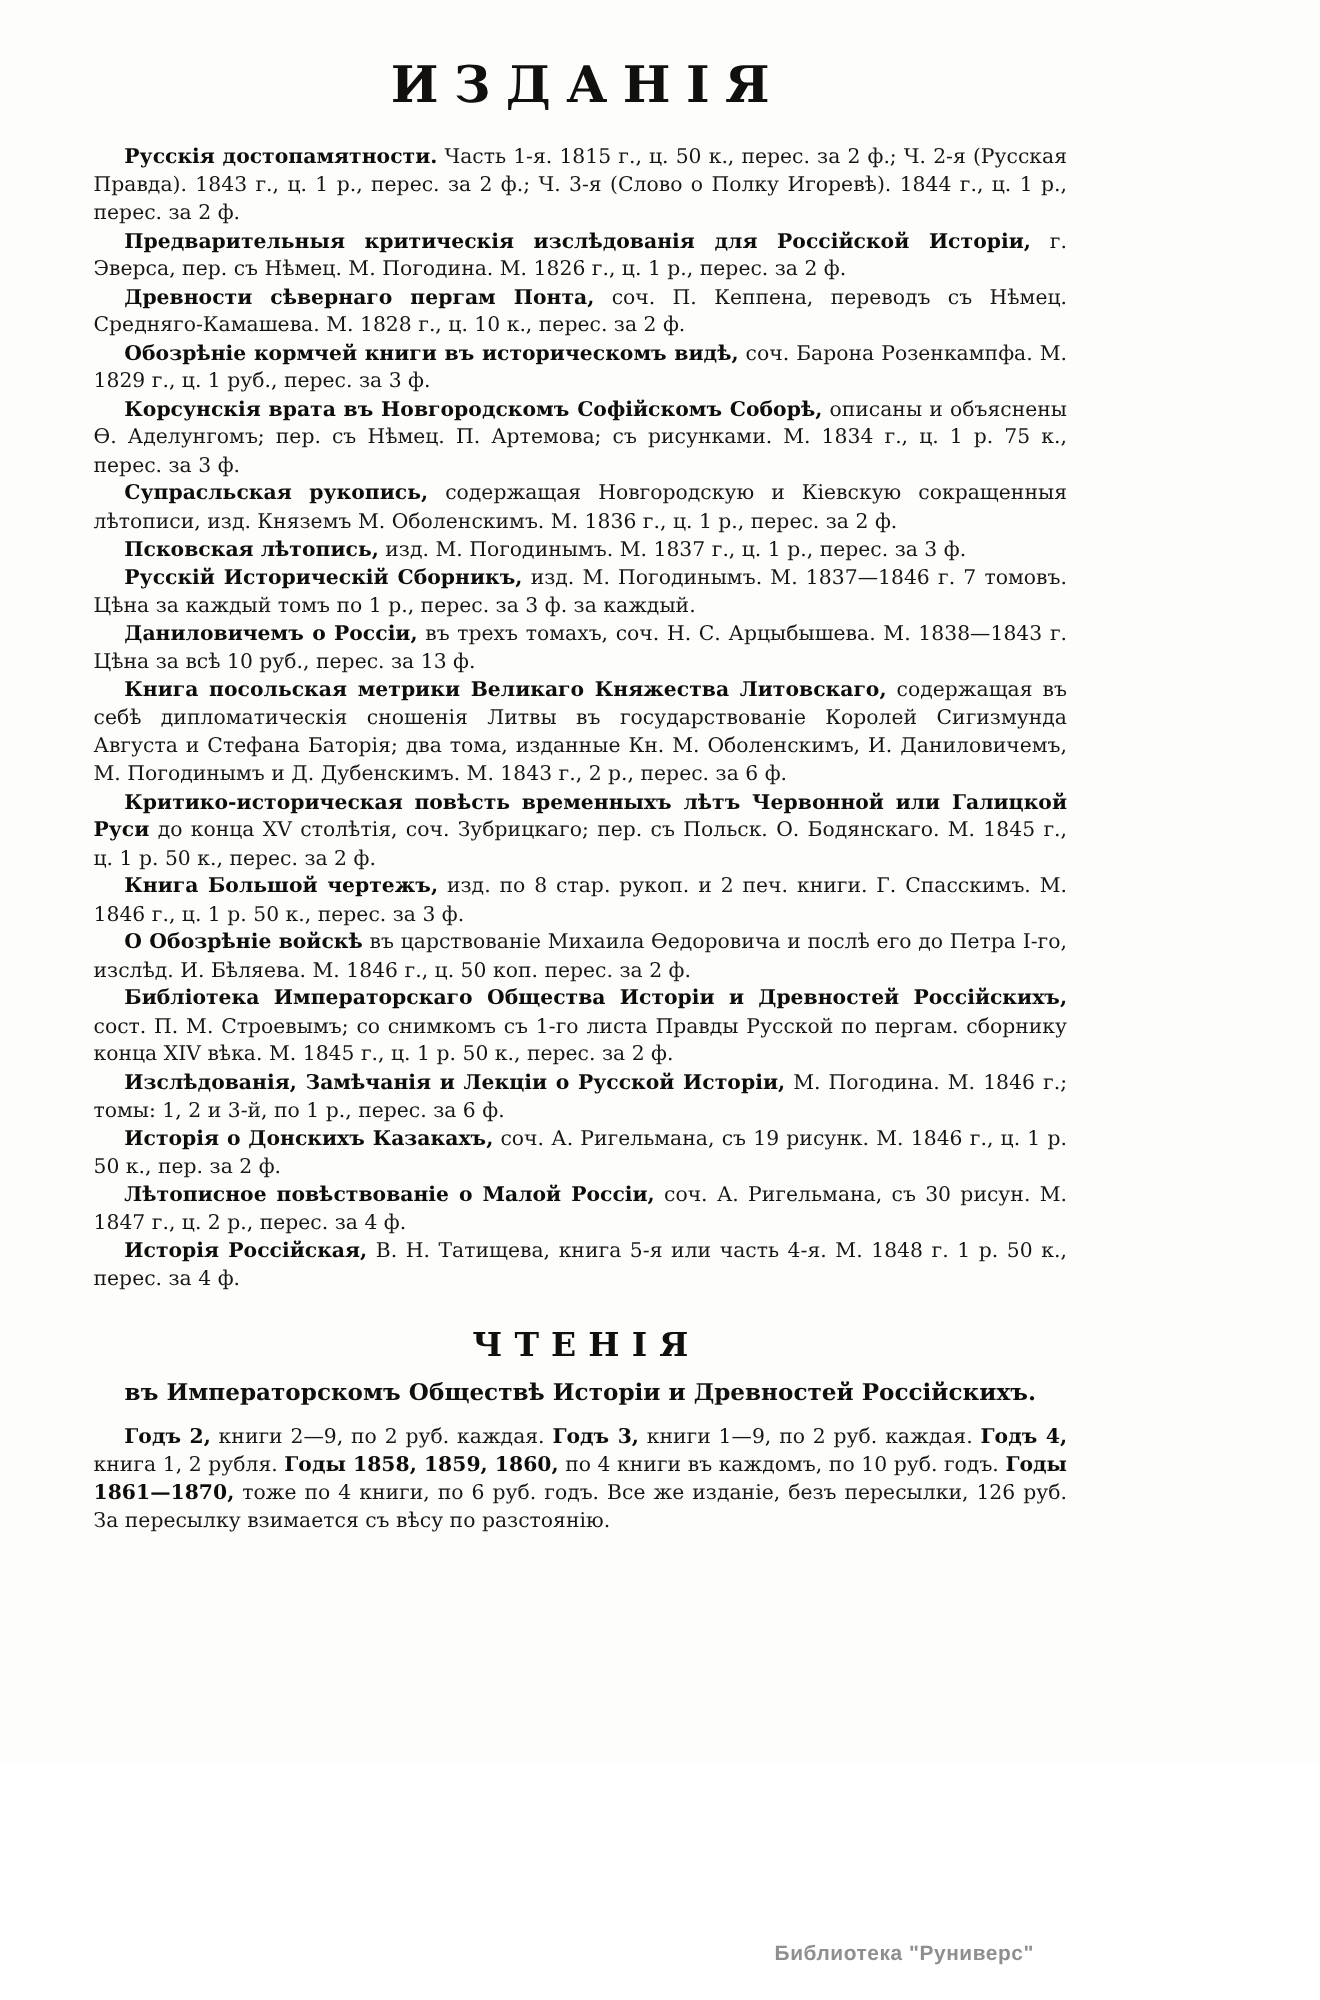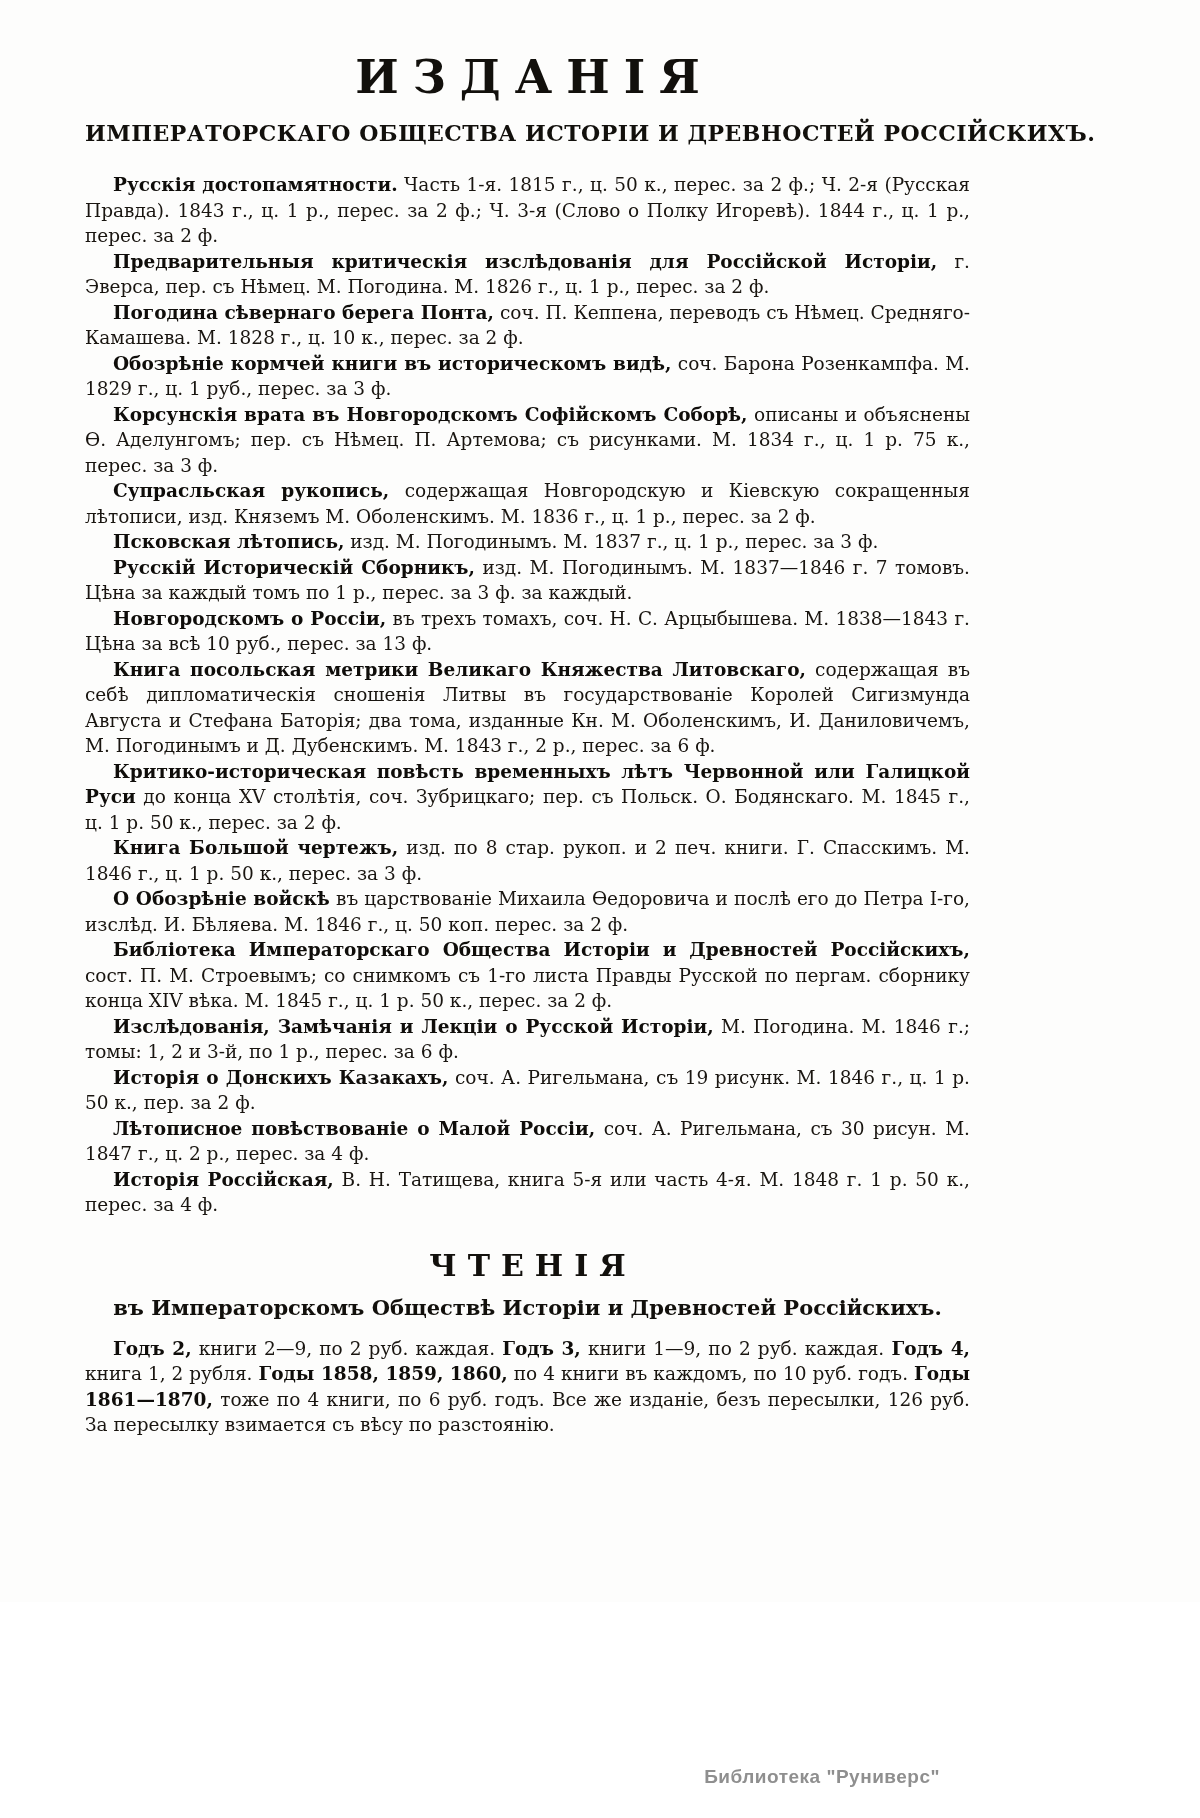--- a/index.html
+++ b/index.html
@@ -74,42 +74,41 @@
     letter-spacing: 0.5px;
   }
 </style>
 </head>
 <body>
 
 <div class="sheet">
   <div class="content">
 
     <h1 class="main-title">ИЗДАНІЯ</h1>
-    <h2 class="main-subtitle">ИМПЕРАТОРСКАГО ОБЩЕСТВА ИСТОРІИ И ДРЕВНОСТЕЙ РОССІЙСКИХЪ.</h2>
 
     <div class="entries">
 
 
         <p class="entry"><b>Русскія достопамятности.</b><span> Часть 1-я. 1815 г., ц. 50 к., перес. за 2 ф.; Ч. 2-я (Русская Правда). 1843 г., ц. 1 р., перес. за 2 ф.; Ч. 3-я (Слово о Полку Игоревѣ). 1844 г., ц. 1 р., перес. за 2 ф.</span></p>
 
         <p class="entry"><b>Предварительныя критическія изслѣдованія для Россійской Исторіи,</b><span> г. Эверса, пер. съ Нѣмец. М. Погодина. М. 1826 г., ц. 1 р., перес. за 2 ф.</span></p>
 
-        <p class="entry"><b>Погодина сѣвернаго берега Понта,</b><span> соч. П. Кеппена, переводъ съ Нѣмец. Средняго-Камашева. М. 1828 г., ц. 10 к., перес. за 2 ф.</span></p>
+        <p class="entry"><b>Древности сѣвернаго пергам Понта,</b><span> соч. П. Кеппена, переводъ съ Нѣмец. Средняго-Камашева. М. 1828 г., ц. 10 к., перес. за 2 ф.</span></p>
 
         <p class="entry"><b>Обозрѣніе кормчей книги въ историческомъ видѣ,</b><span> соч. Барона Розенкампфа. М. 1829 г., ц. 1 руб., перес. за 3 ф.</span></p>
 
         <p class="entry"><b>Корсунскія врата въ Новгородскомъ Софійскомъ Соборѣ,</b><span> описаны и объяснены Ѳ. Аделунгомъ; пер. съ Нѣмец. П. Артемова; съ рисунками. М. 1834 г., ц. 1 р. 75 к., перес. за 3 ф.</span></p>
 
         <p class="entry"><b>Супрасльская рукопись,</b><span> содержащая Новгородскую и Кіевскую сокращенныя лѣтописи, изд. Княземъ М. Оболенскимъ. М. 1836 г., ц. 1 р., перес. за 2 ф.</span></p>
 
         <p class="entry"><b>Псковская лѣтопись,</b><span> изд. М. Погодинымъ. М. 1837 г., ц. 1 р., перес. за 3 ф.</span></p>
 
         <p class="entry"><b>Русскій Историческій Сборникъ,</b><span> изд. М. Погодинымъ. М. 1837—1846 г. 7 томовъ. Цѣна за каждый томъ по 1 р., перес. за 3 ф. за каждый.</span></p>
 
-        <p class="entry"><b>Новгородскомъ о Россіи,</b><span> въ трехъ томахъ, соч. Н. С. Арцыбышева. М. 1838—1843 г. Цѣна за всѣ 10 руб., перес. за 13 ф.</span></p>
+        <p class="entry"><b>Даниловичемъ о Россіи,</b><span> въ трехъ томахъ, соч. Н. С. Арцыбышева. М. 1838—1843 г. Цѣна за всѣ 10 руб., перес. за 13 ф.</span></p>
 
         <p class="entry"><b>Книга посольская метрики Великаго Княжества Литовскаго,</b><span> содержащая въ себѣ дипломатическія сношенія Литвы въ государствованіе Королей Сигизмунда Августа и Стефана Баторія; два тома, изданные Кн. М. Оболенскимъ, И. Даниловичемъ, М. Погодинымъ и Д. Дубенскимъ. М. 1843 г., 2 р., перес. за 6 ф.</span></p>
 
         <p class="entry"><b>Критико-историческая повѣсть временныхъ лѣтъ Червонной или Галицкой Руси</b><span> до конца XV столѣтія, соч. Зубрицкаго; пер. съ Польск. О. Бодянскаго. М. 1845 г., ц. 1 р. 50 к., перес. за 2 ф.</span></p>
 
         <p class="entry"><b>Книга Большой чертежъ,</b><span> изд. по 8 стар. рукоп. и 2 печ. книги. Г. Спасскимъ. М. 1846 г., ц. 1 р. 50 к., перес. за 3 ф.</span></p>
 
         <p class="entry"><b>О Обозрѣніе войскѣ</b><span> въ царствованіе Михаила Ѳедоровича и послѣ его до Петра I-го, изслѣд. И. Бѣляева. М. 1846 г., ц. 50 коп. перес. за 2 ф.</span></p>
 
         <p class="entry"><b>Библіотека Императорскаго Общества Исторіи и Древностей Россійскихъ,</b><span> сост. П. М. Строевымъ; со снимкомъ съ 1-го листа Правды Русской по пергам. сборнику конца XIV вѣка. М. 1845 г., ц. 1 р. 50 к., перес. за 2 ф.</span></p>

